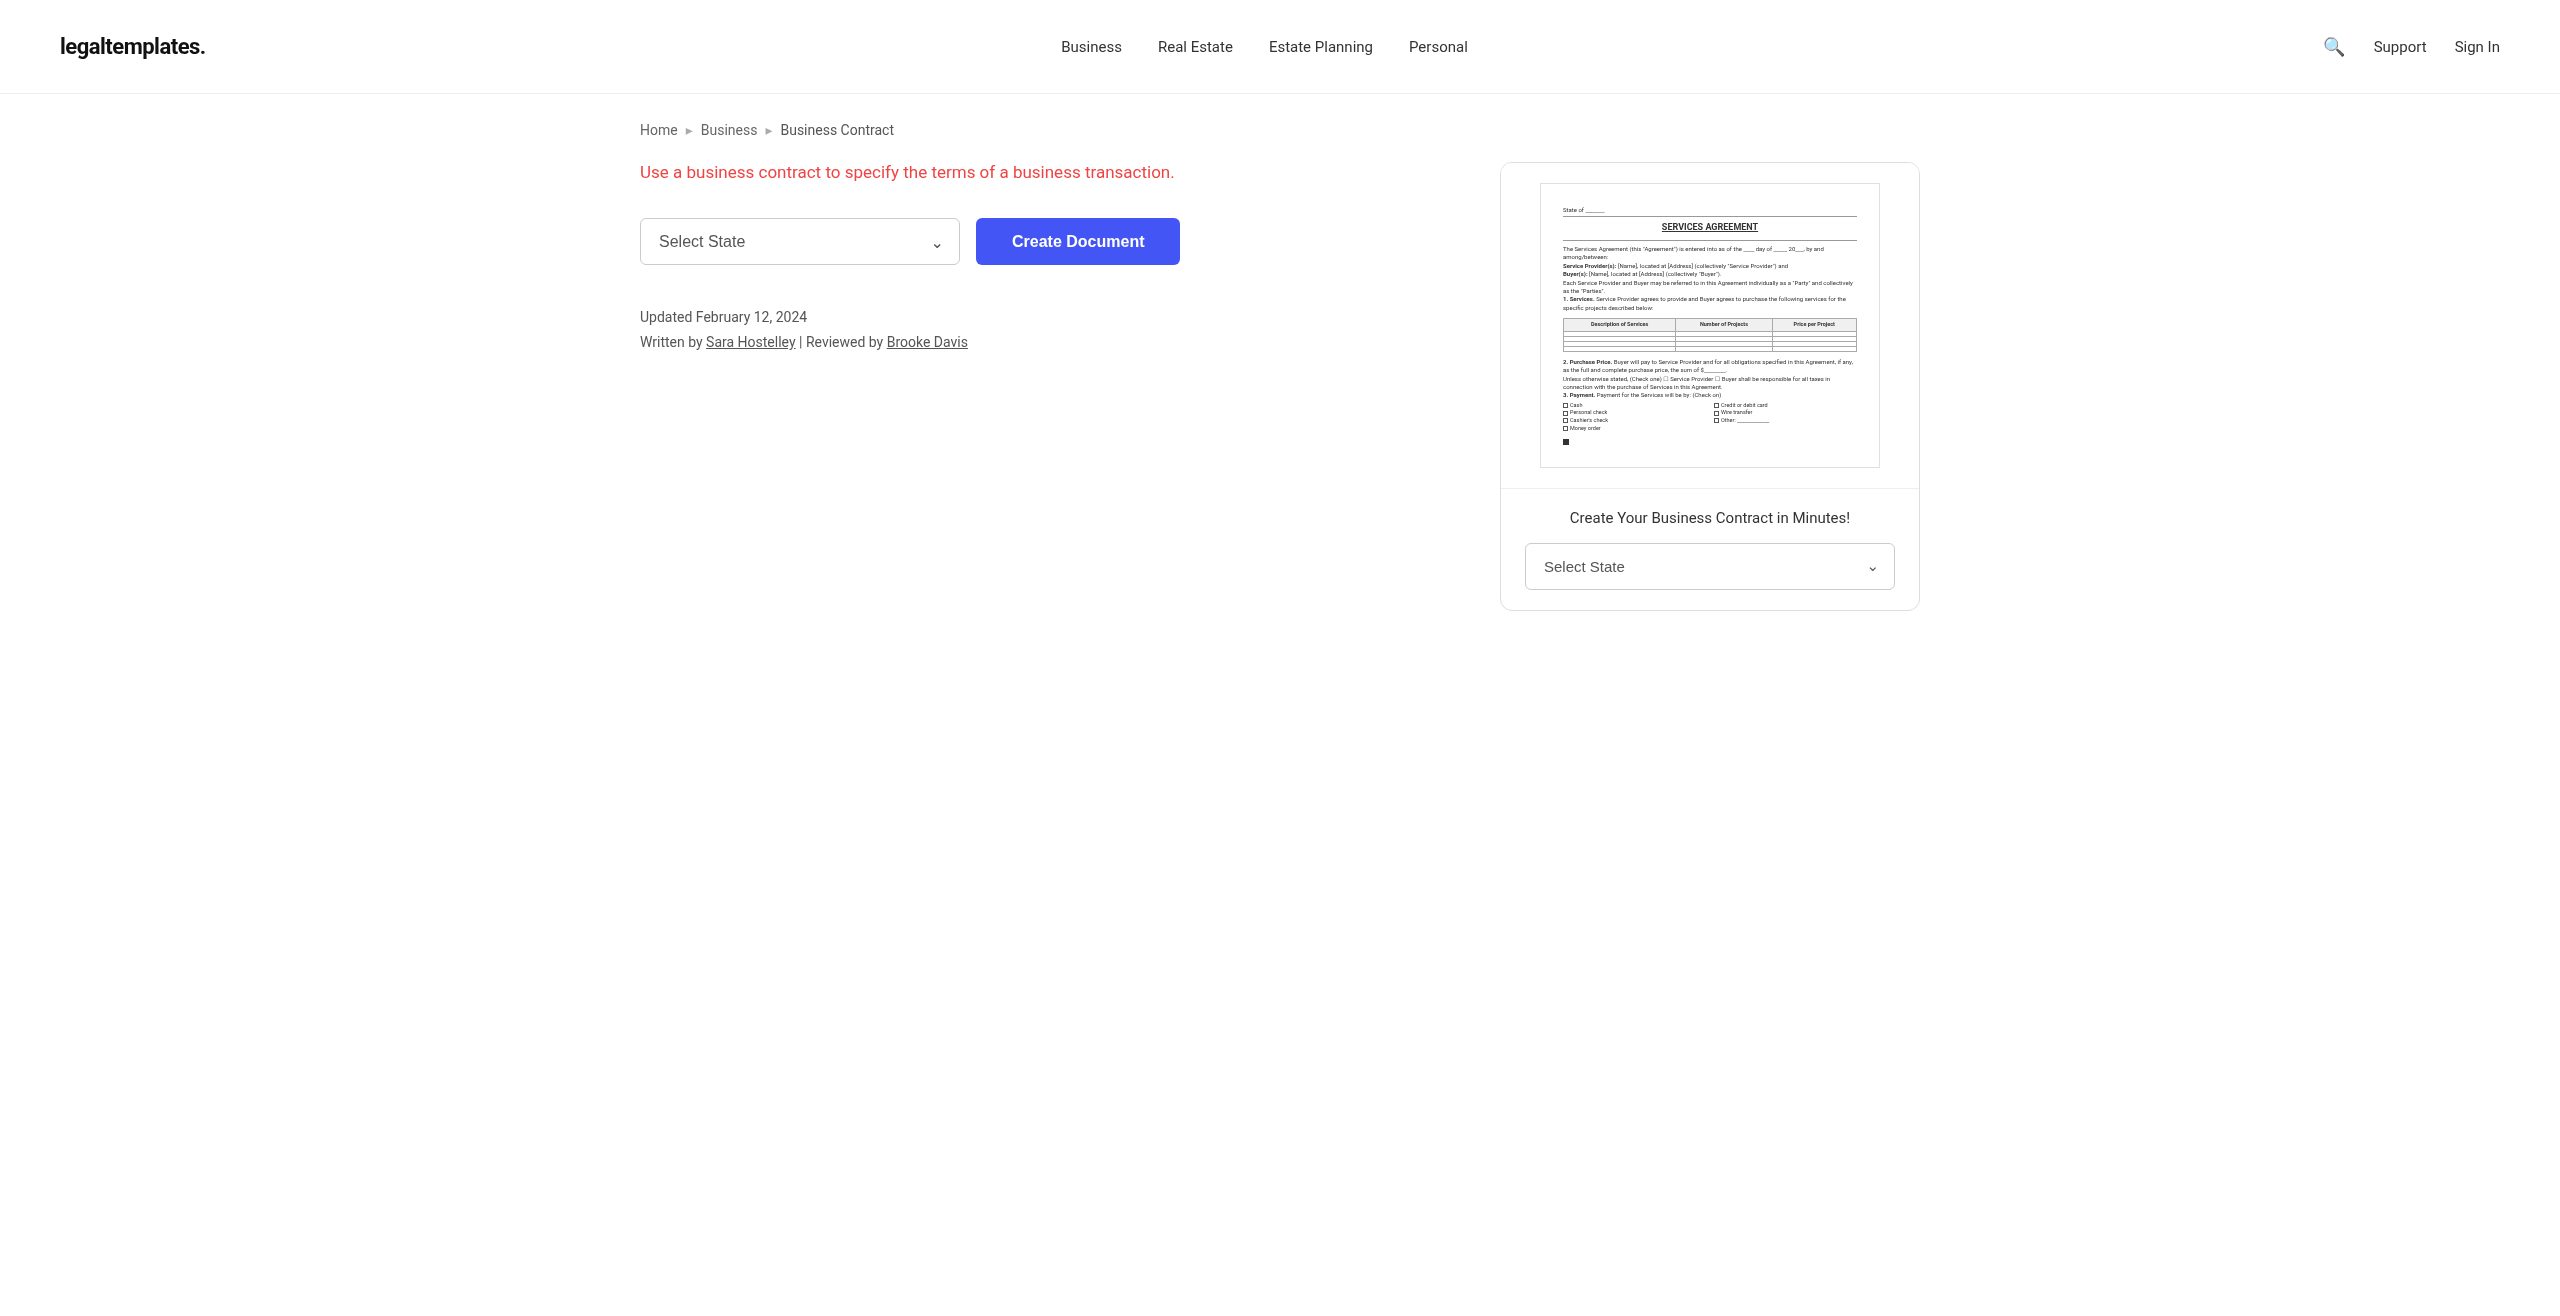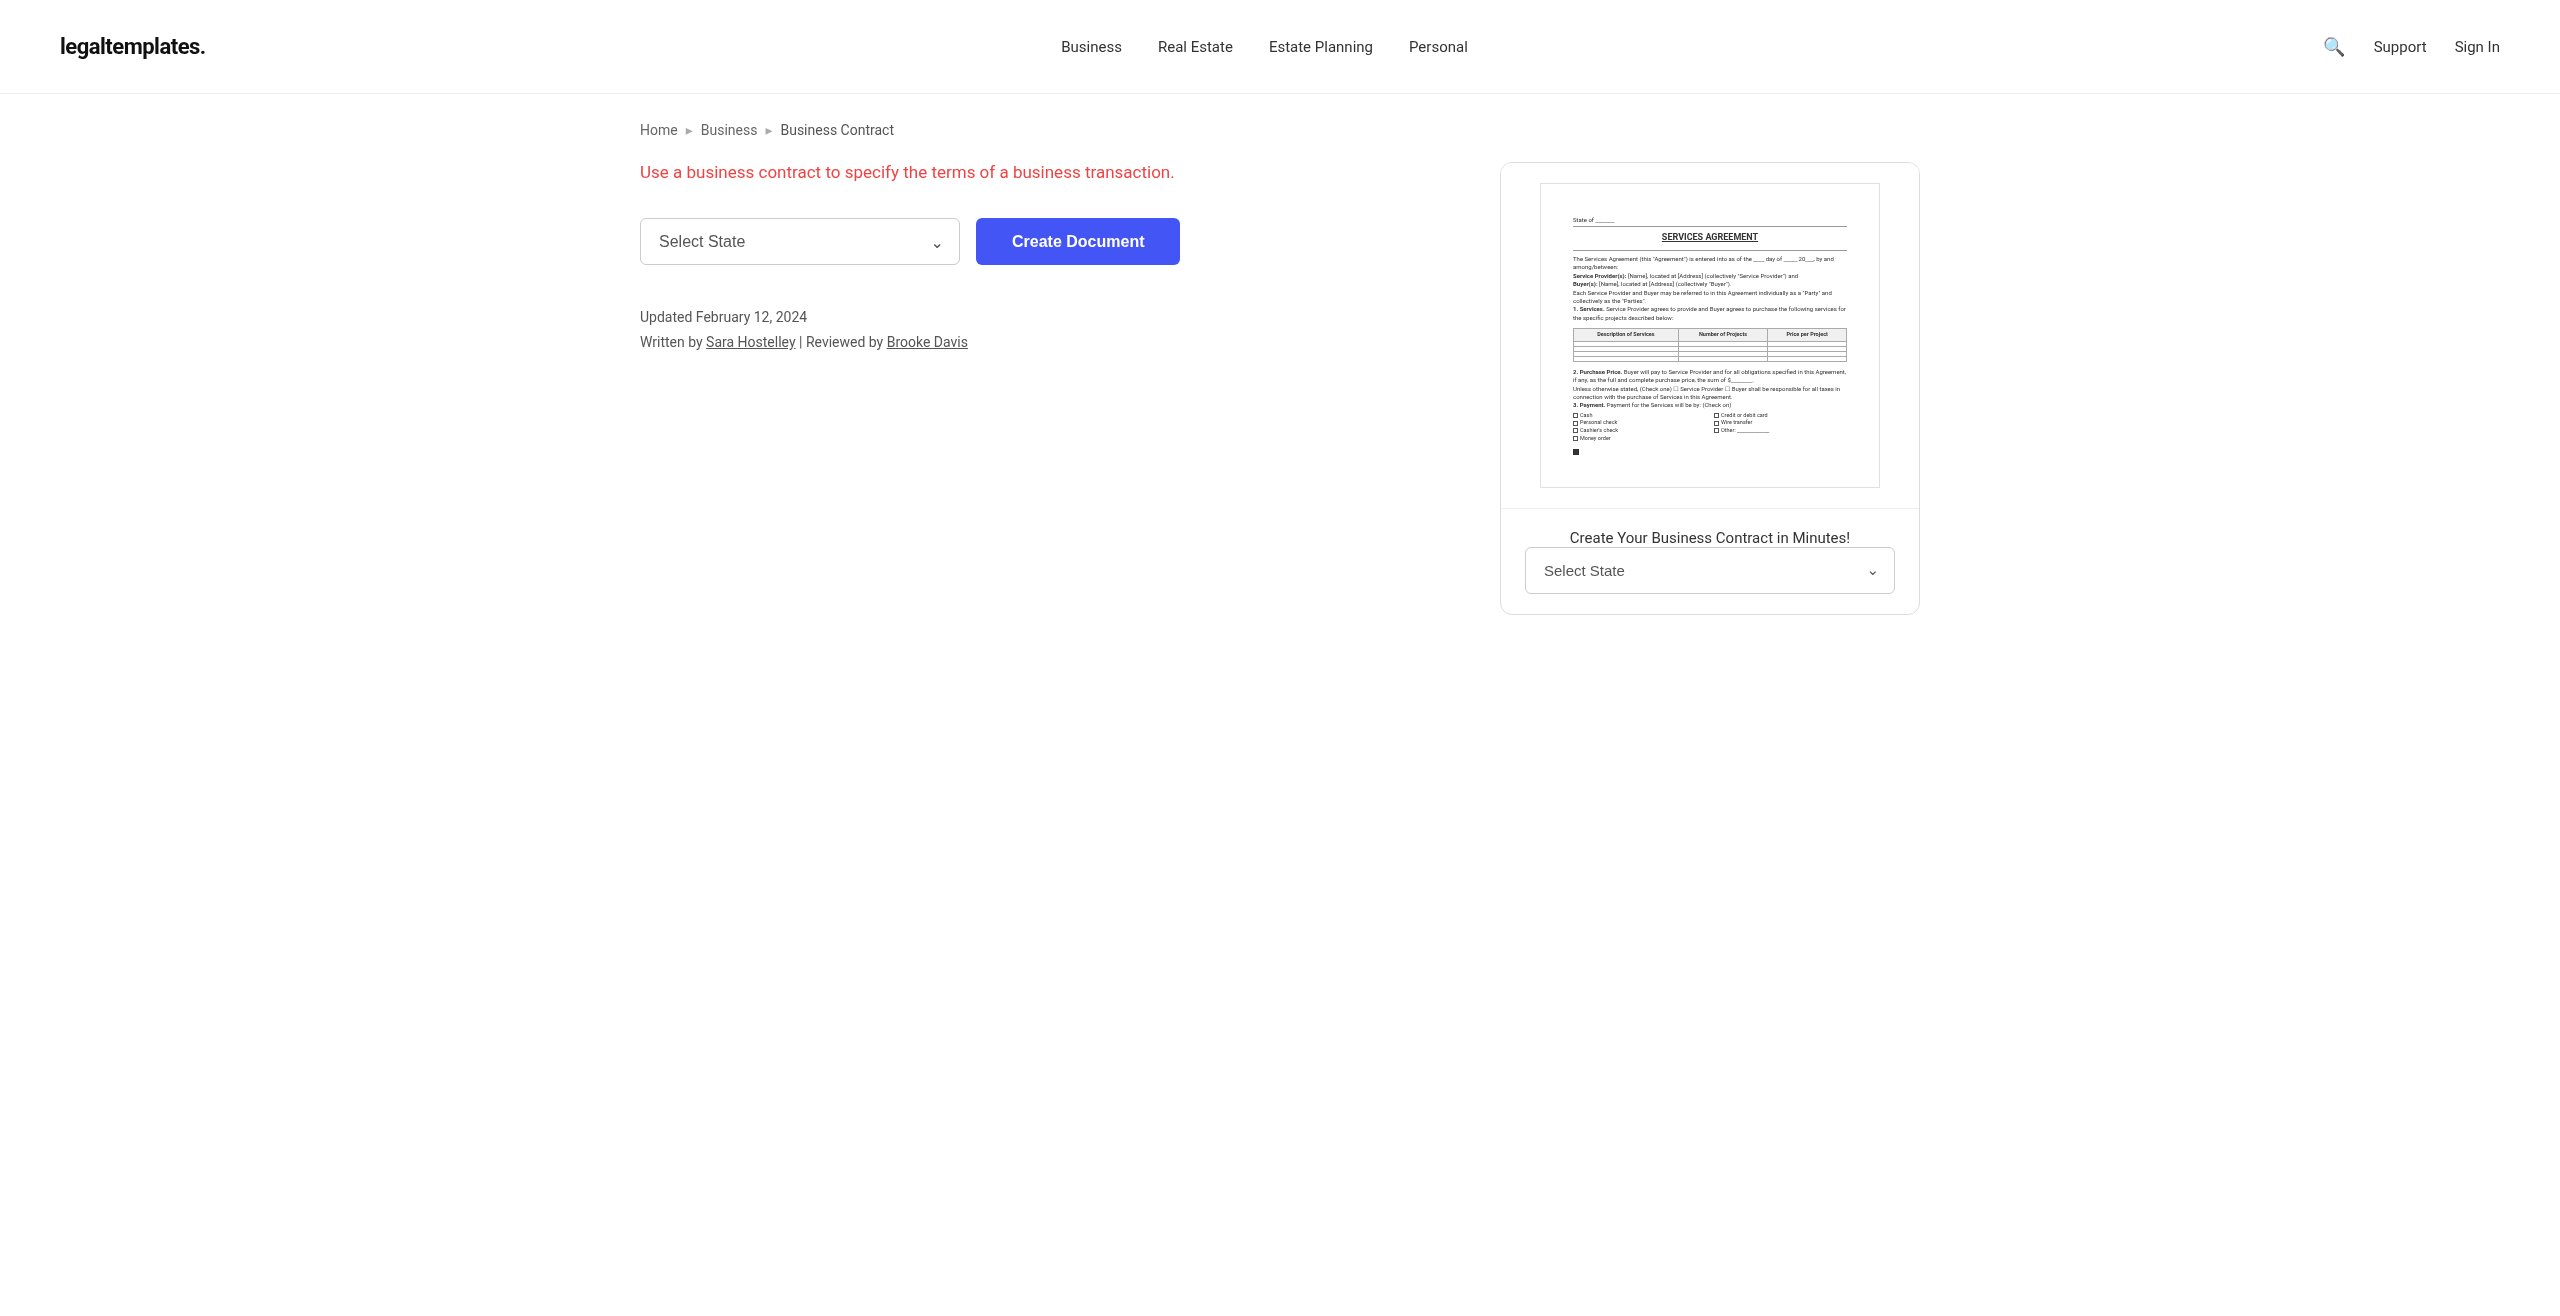--- a/index.html
+++ b/index.html
@@ -208,21 +208,21 @@
       display: flex;
       flex-direction: column;
       align-items: center;
     }
 
     .doc-preview-inner {
       width: 100%;
       max-width: 340px;
       background: #fff;
       border: 1px solid #e0e0e0;
-      padding: 32px;
+      padding: 22px;
       font-size: 6px;
       color: #333;
       line-height: 1.4;
     }
 
     .doc-title {
       text-align: center;
       font-size: 9px;
       font-weight: 700;
       text-decoration: underline;
@@ -282,20 +282,21 @@
 
     .card-footer {
       padding: 20px 24px;
       border-top: 1px solid #eee;
     }
 
     .card-footer-title {
       font-size: 15px;
       color: #333;
       text-align: center;
+      margin-bottom: 16px;
     }
 
     .card-select-wrapper {
       position: relative;
     }
 
     .card-state-select {
       width: 100%;
       appearance: none;
       border: 1.5px solid #ccc;

